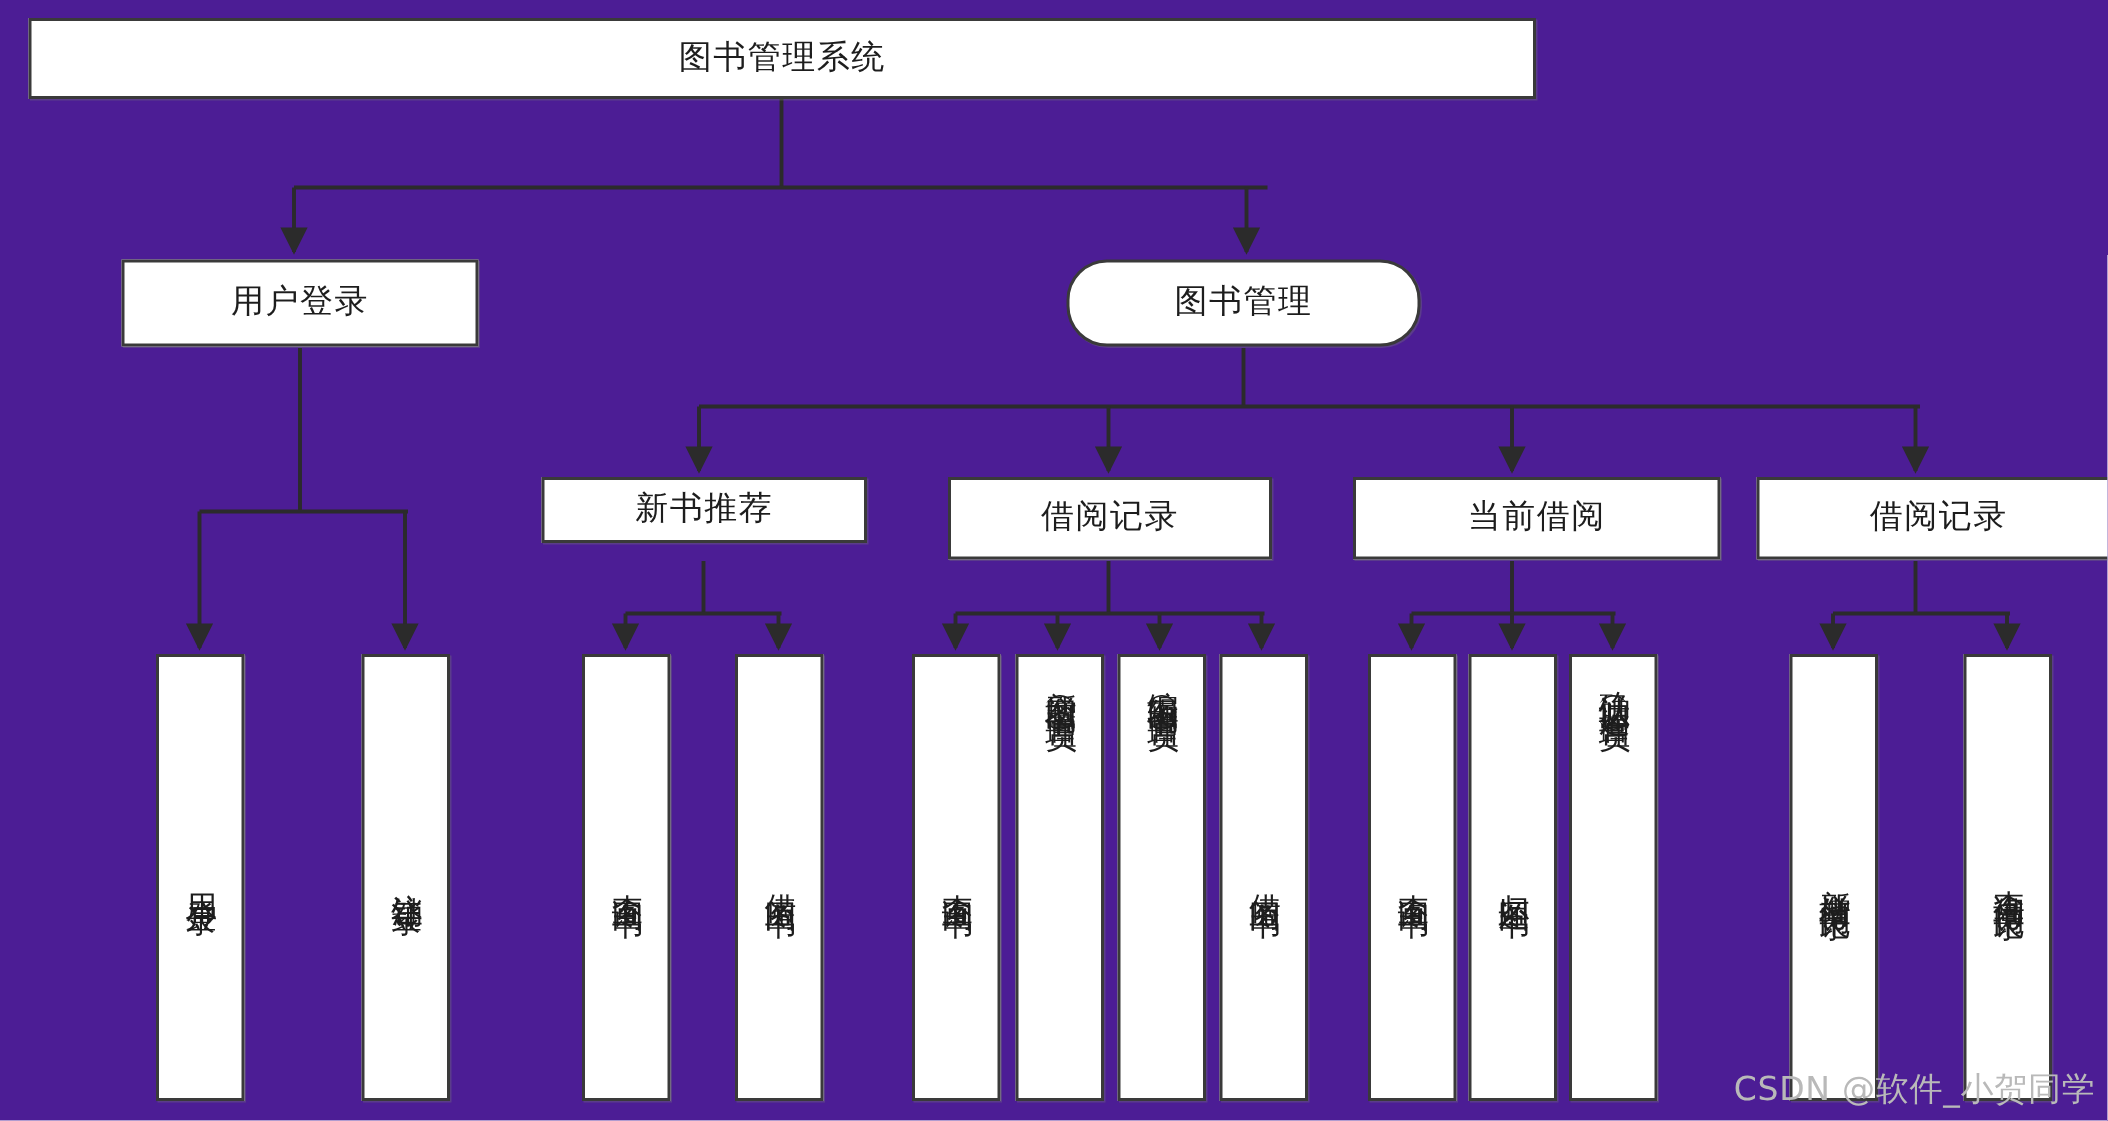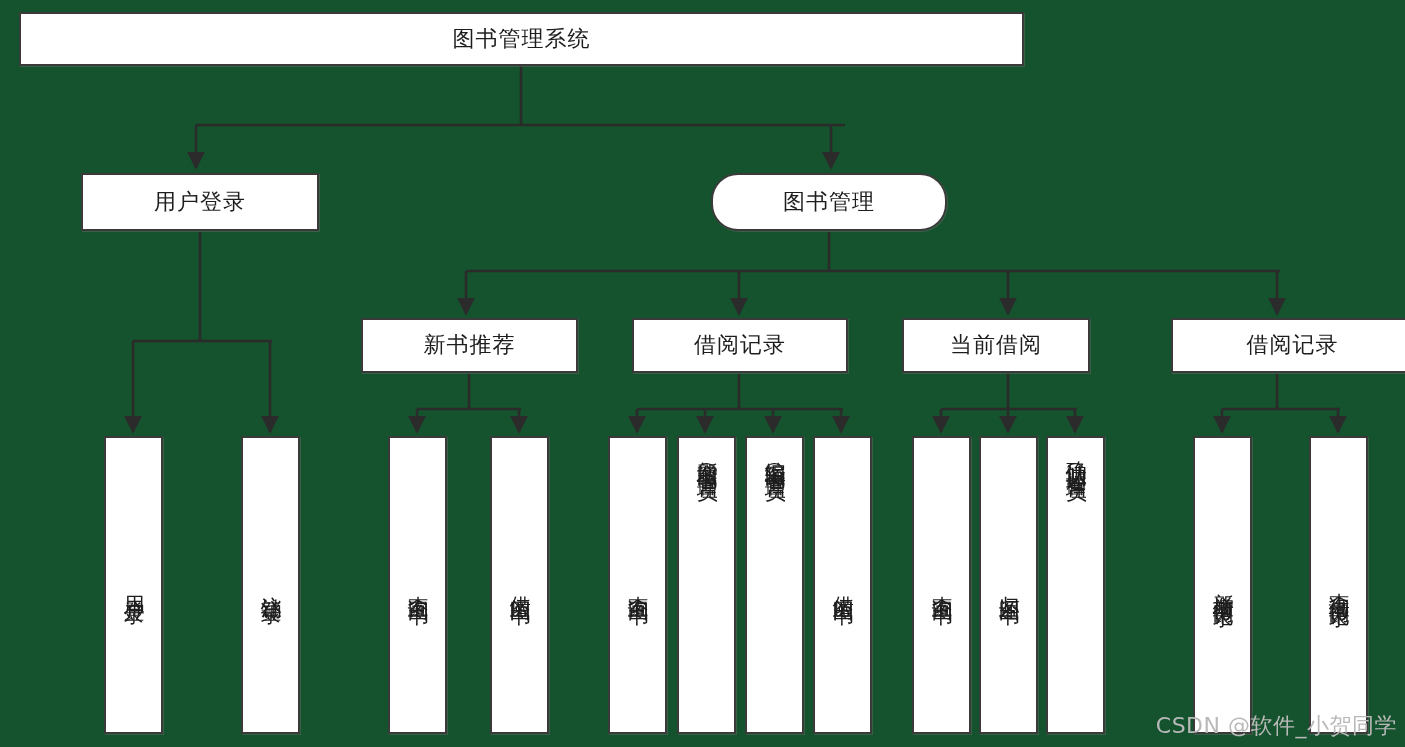--- a/index.html
+++ b/index.html
@@ -8,21 +8,21 @@
     padding: 0;
     background: #ffffff;
   }
   body {
     font-family: "DejaVu Sans", "Liberation Sans", sans-serif;
   }
   #canvas {
     position: relative;
     width: 1405px;
     height: 747px;
-    background: #14532d;
+    background: #4c1d95;
     overflow: hidden;
   }
   svg.connectors {
     position: absolute;
     left: 0;
     top: 0;
     width: 1405px;
     height: 747px;
     pointer-events: none;
   }
@@ -121,23 +121,23 @@
       <path d="M 1222 409 L 1222 432" marker-end="url(#arrow)"></path>
       <path d="M 1338 409 L 1338 432" marker-end="url(#arrow)"></path>
     </g>
   </svg>
 
   <div class="node horiz" style="left:19px; top:12px; width:1005px; height:54px;">图书管理系统</div>
 
   <div class="node horiz" style="left:81px; top:173px; width:238px; height:58px;">用户登录</div>
   <div class="node horiz" style="left:711px; top:173px; width:236px; height:58px;border-radius:27px;">图书管理</div>
 
-  <div class="node horiz" style="left:361px; top:318px; width:217px; height:55px;">新书推荐</div>
+  <div class="node horiz" style="left:361px; top:318px; width:217px; height:44px;">新书推荐</div>
   <div class="node horiz" style="left:632px; top:318px; width:216px; height:55px;">借阅记录</div>
-  <div class="node horiz" style="left:902px; top:318px; width:188px; height:55px;">当前借阅</div>
+  <div class="node horiz" style="left:902px; top:318px; width:245px; height:55px;">当前借阅</div>
   <div class="node horiz" style="left:1171px; top:318px; width:243px; height:55px;">借阅记录</div>
 
   <div class="node vert" style="left:104px; top:436px; width:59px; height:298px;">用户登录</div>
   <div class="node vert" style="left:241px; top:436px; width:59px; height:298px;">注销登录</div>
 
   <div class="node vert" style="left:388px; top:436px; width:59px; height:298px;">查询图书</div>
   <div class="node vert" style="left:490px; top:436px; width:59px; height:298px;">借阅图书</div>
 
   <div class="node vert" style="left:608px; top:436px; width:59px; height:298px;">查询图书</div>
   <div class="node vert top-align" style="left:677px; top:436px; width:59px; height:298px;">新增图书（管理员）</div>

